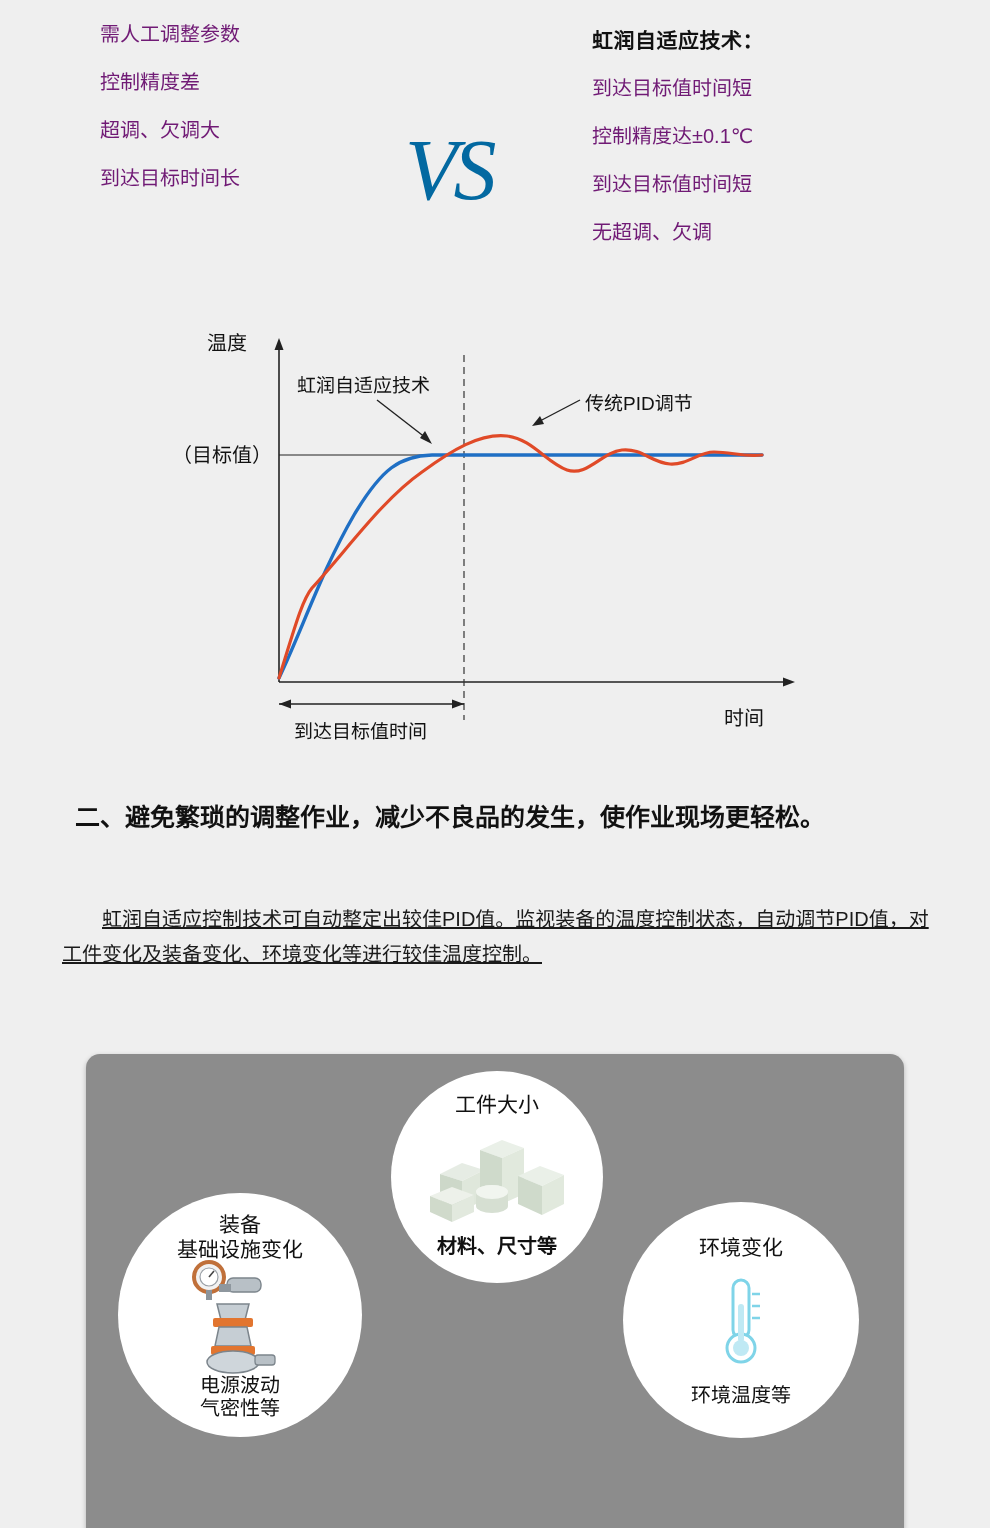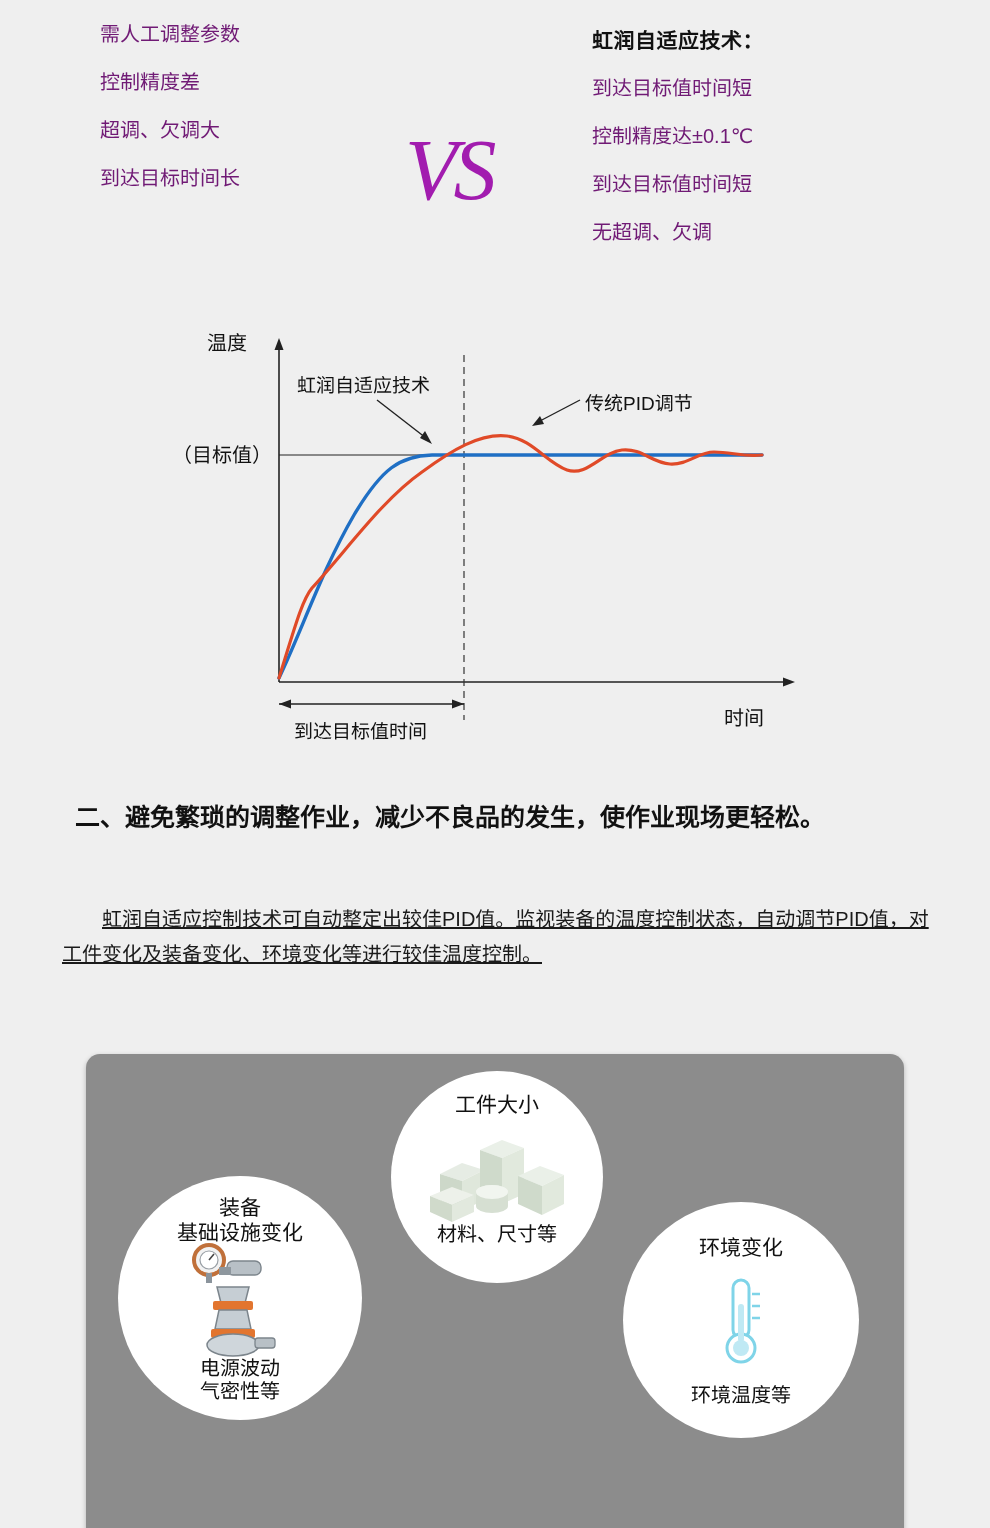--- a/index.html
+++ b/index.html
@@ -46,21 +46,21 @@
     white-space: nowrap;
   }
   .vs {
     position: absolute;
     left: 405px;
     top: 96px;
     font-family: "Liberation Serif", "DejaVu Serif", serif;
     font-style: italic;
     font-size: 86px;
     font-weight: 400;
-    color: #a21caf;
+    color: #0369a1;
     letter-spacing: -4px;
   }
 
   
   .chart-wrap {
     position: absolute;
     top: 300px;
     left: 2px;
     width: 916px;
     height: 470px;
@@ -122,26 +122,26 @@
   }
 
   
   .bubble-workpiece {
     left: 305px;
     top: 17px;
     width: 212px;
     height: 212px;
   }
   .bubble-workpiece .b-title { margin-top: 22px; }
-  .bubble-workpiece .b-caption { position: absolute; left: 0; width: 100%; bottom: 36px; }
+  .bubble-workpiece .b-caption { position: absolute; left: 0; width: 100%; bottom: 24px; font-weight: bold; }
 
   
   .bubble-equipment {
     left: 32px;
-    top: 122px;
+    top: 139px;
     width: 244px;
     height: 244px;
   }
   .bubble-equipment .b-title { margin-top: 20px; }
   .bubble-equipment .b-caption { position: absolute; left: 0; width: 100%; bottom: 16px; }
 
   
   .bubble-env {
     left: 537px;
     top: 148px;

